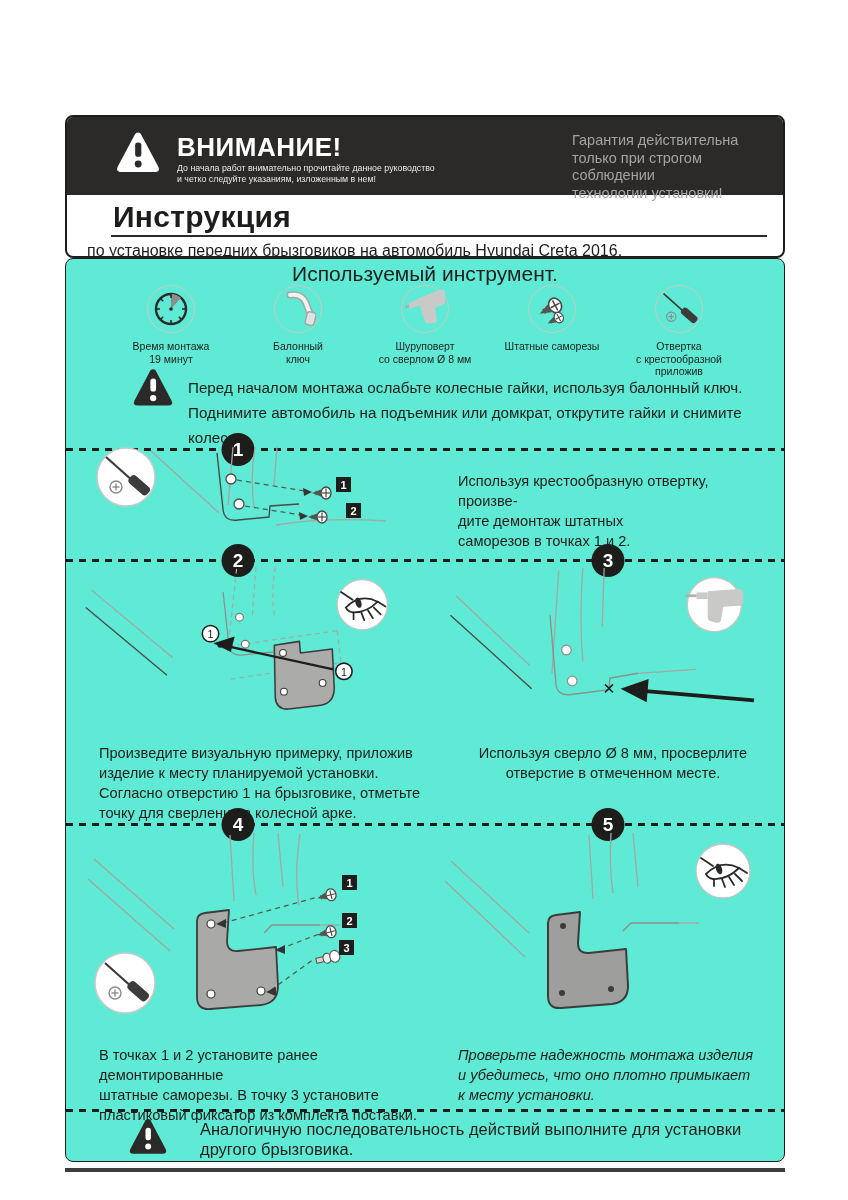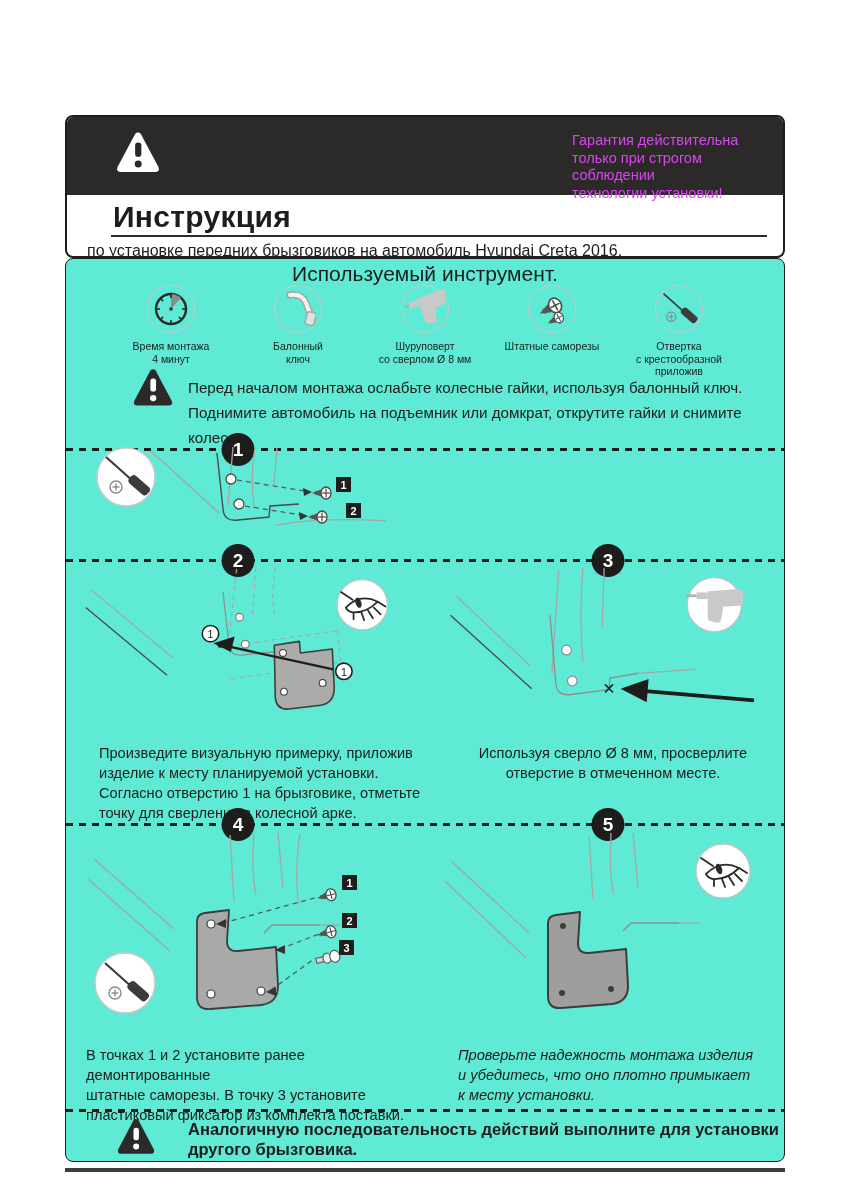--- a/index.html
+++ b/index.html
@@ -8,21 +8,21 @@
 
   
   .hdr { position:absolute; left:65px; top:115px; width:720px; height:143px;
          border:2px solid #1d1d1b; border-radius:8px; overflow:hidden; background:#fff; }
   .banner { position:relative; width:100%; height:78px; background:#2b2a29; }
   .banner-left { position:absolute; left:48px; top:15px; display:flex; gap:16px; }
   .tri-svg { display:block; }
   .banner-titles { padding-top:1px; }
   .banner-title { color:#fff; font-size:26px; font-weight:bold; letter-spacing:0.5px; line-height:28px; }
   .banner-note { color:#e9e9e9; font-size:8.8px; line-height:11px; white-space:pre-line; margin-top:2px; }
-  .banner-guarantee { position:absolute; left:505px; top:15px; width:215px; color:#d946ef; font-size:14.5px;
+  .banner-guarantee { position:absolute; left:505px; top:15px; width:215px; color:#a3a3a3; font-size:14.5px;
                       line-height:17.5px; white-space:pre-line; }
   .title-area { padding:7px 16px 0 0; }
   .doc-title { margin-left:46px; font-size:30px; font-weight:bold; line-height:30px; letter-spacing:0.3px; }
   .title-rule { margin-left:44px; border-top:2px solid #2b2a29; margin-top:3px; }
   .doc-subtitle { margin-left:20px; margin-top:5px; font-size:16px; }
 
   
   .box { position:absolute; left:65px; top:258px; width:720px; height:904px;
          border:1.5px solid #1d1d1b; border-radius:8px; background:#5eead4; }
   .bottom-rule { position:absolute; left:65px; top:1168px; width:720px; height:3.5px; background:#3d3d3c; }
@@ -53,24 +53,24 @@
   .fig1 { top:188px; left:15px;  width:355px; height:115px; }
   .fig2 { top:306px; left:12px;  width:352px; height:174px; }
   .fig3 { top:306px; left:375px; width:335px; height:174px; }
   .fig4 { top:572px; left:12px;  width:352px; height:212px; }
   .fig5 { top:572px; left:375px; width:335px; height:212px; }
 
   .stext { position:absolute; font-size:14.6px; line-height:20px; white-space:pre-line; }
   .t1 { top:212px; left:392px; width:310px; }
   .t2 { top:484px; left:33px;  width:340px; }
   .t3 { top:484px; left:392px; width:310px;text-align:center; }
-  .t4 { top:786px; left:20px;  width:345px; }
+  .t4 { top:786px; left:33px;  width:345px; }
   .t5 { top:786px; left:392px; width:310px;font-style:italic; }
 
-  .footwarn { position:absolute; top:854px; left:0; right:0; height:48px;font-weight:bold; }
+  .footwarn { position:absolute; top:854px; left:12px; right:0; height:48px; }
   .footwarn-tri { position:absolute; left:50px; top:2px; }
   .footwarn-text { position:absolute; left:122px; top:6px; font-size:16.5px; line-height:20px; white-space:pre-line; }
 
   svg text { font-family:"Liberation Sans","DejaVu Sans",sans-serif; }
 </style>
 </head>
 <body>
 
 <svg width="0" height="0" style="position:absolute" aria-hidden="true">
   <defs>
@@ -124,20 +124,25 @@
 </svg>
 
 <div class="page">
 
   <header class="hdr">
     <div class="banner">
       <div class="banner-left">
         <svg class="tri-svg" width="46" height="42" viewBox="0 0 48 44">
             <use href="#tri-light"></use>
           </svg>
+        <div class="banner-titles">
+          <div class="banner-title">ВНИМАНИЕ!</div>
+          <div class="banner-note">До начала работ внимательно прочитайте данное руководство
+и четко следуйте указаниям, изложенным в нем!</div>
+        </div>
       </div>
       <div class="banner-guarantee">Гарантия действительна
 только при строгом соблюдении
 технологии установки!</div>
     </div>
     <div class="title-area">
       <div class="doc-title">Инструкция</div>
       <div class="title-rule"></div>
       <div class="doc-subtitle">по установке передних брызговиков на автомобиль Hyundai Creta 2016.</div>
     </div>
@@ -159,21 +164,21 @@
                 <line x1="-15" x2="-11"></line>
                 <line x1="15" x2="11"></line>
               <line x1="-10.6" y1="-10.6" x2="-7.8" y2="-7.8"></line>
                 <line x1="10.6" y1="10.6" x2="7.8" y2="7.8"></line>
               <line x1="-10.6" y1="10.6" x2="-7.8" y2="7.8"></line>
             </g>
             <circle r="1.8" fill="#2b2a29"></circle>
           </svg>
         </div>
         <div class="tool-label">Время монтажа
-4 минут</div>
+19 минут</div>
       </div>
       <div class="tool">
         <div class="tool-circ">
           <svg width="36" height="36" viewBox="-18 -18 36 36">
             <path d="M-8,-14 Q4,-16 8,-6 L12,5" fill="none" stroke="#a5a5a4" stroke-width="7" stroke-linecap="round"></path>
             <path d="M-8,-14 Q4,-16 8,-6 L12,5" fill="none" stroke="#f2f2f2" stroke-width="4" stroke-linecap="round"></path>
             <rect x="8" y="3" width="9" height="13" rx="2.5" transform="rotate(14 12 10)" fill="#e2e2e1" stroke="#a5a5a4" stroke-width="1.4"></rect>
           </svg>
         </div>
         <div class="tool-label">Балонный
@@ -252,20 +257,23 @@
         <g>
             <rect x="255" y="30" width="15" height="15" fill="#1d1d1b"></rect>
           <text x="262.5" y="42" fill="#fff" font-size="11" font-weight="bold" text-anchor="middle">1</text>
           </g>
         <g>
             <rect x="265" y="56" width="15" height="15" fill="#1d1d1b"></rect>
           <text x="272.5" y="68" fill="#fff" font-size="11" font-weight="bold" text-anchor="middle">2</text>
           </g>
       </svg>
     </div>
+    <div class="stext t1">Используя крестообразную отвертку, произве-
+дите демонтаж штатных
+саморезов в точках 1 и 2.</div>
 
     <div class="divider d2">
       <span class="badge b-left">
           <span>2</span>
         </span>
       <span class="badge b-right">
           <span>3</span>
         </span>
     </div>
 

